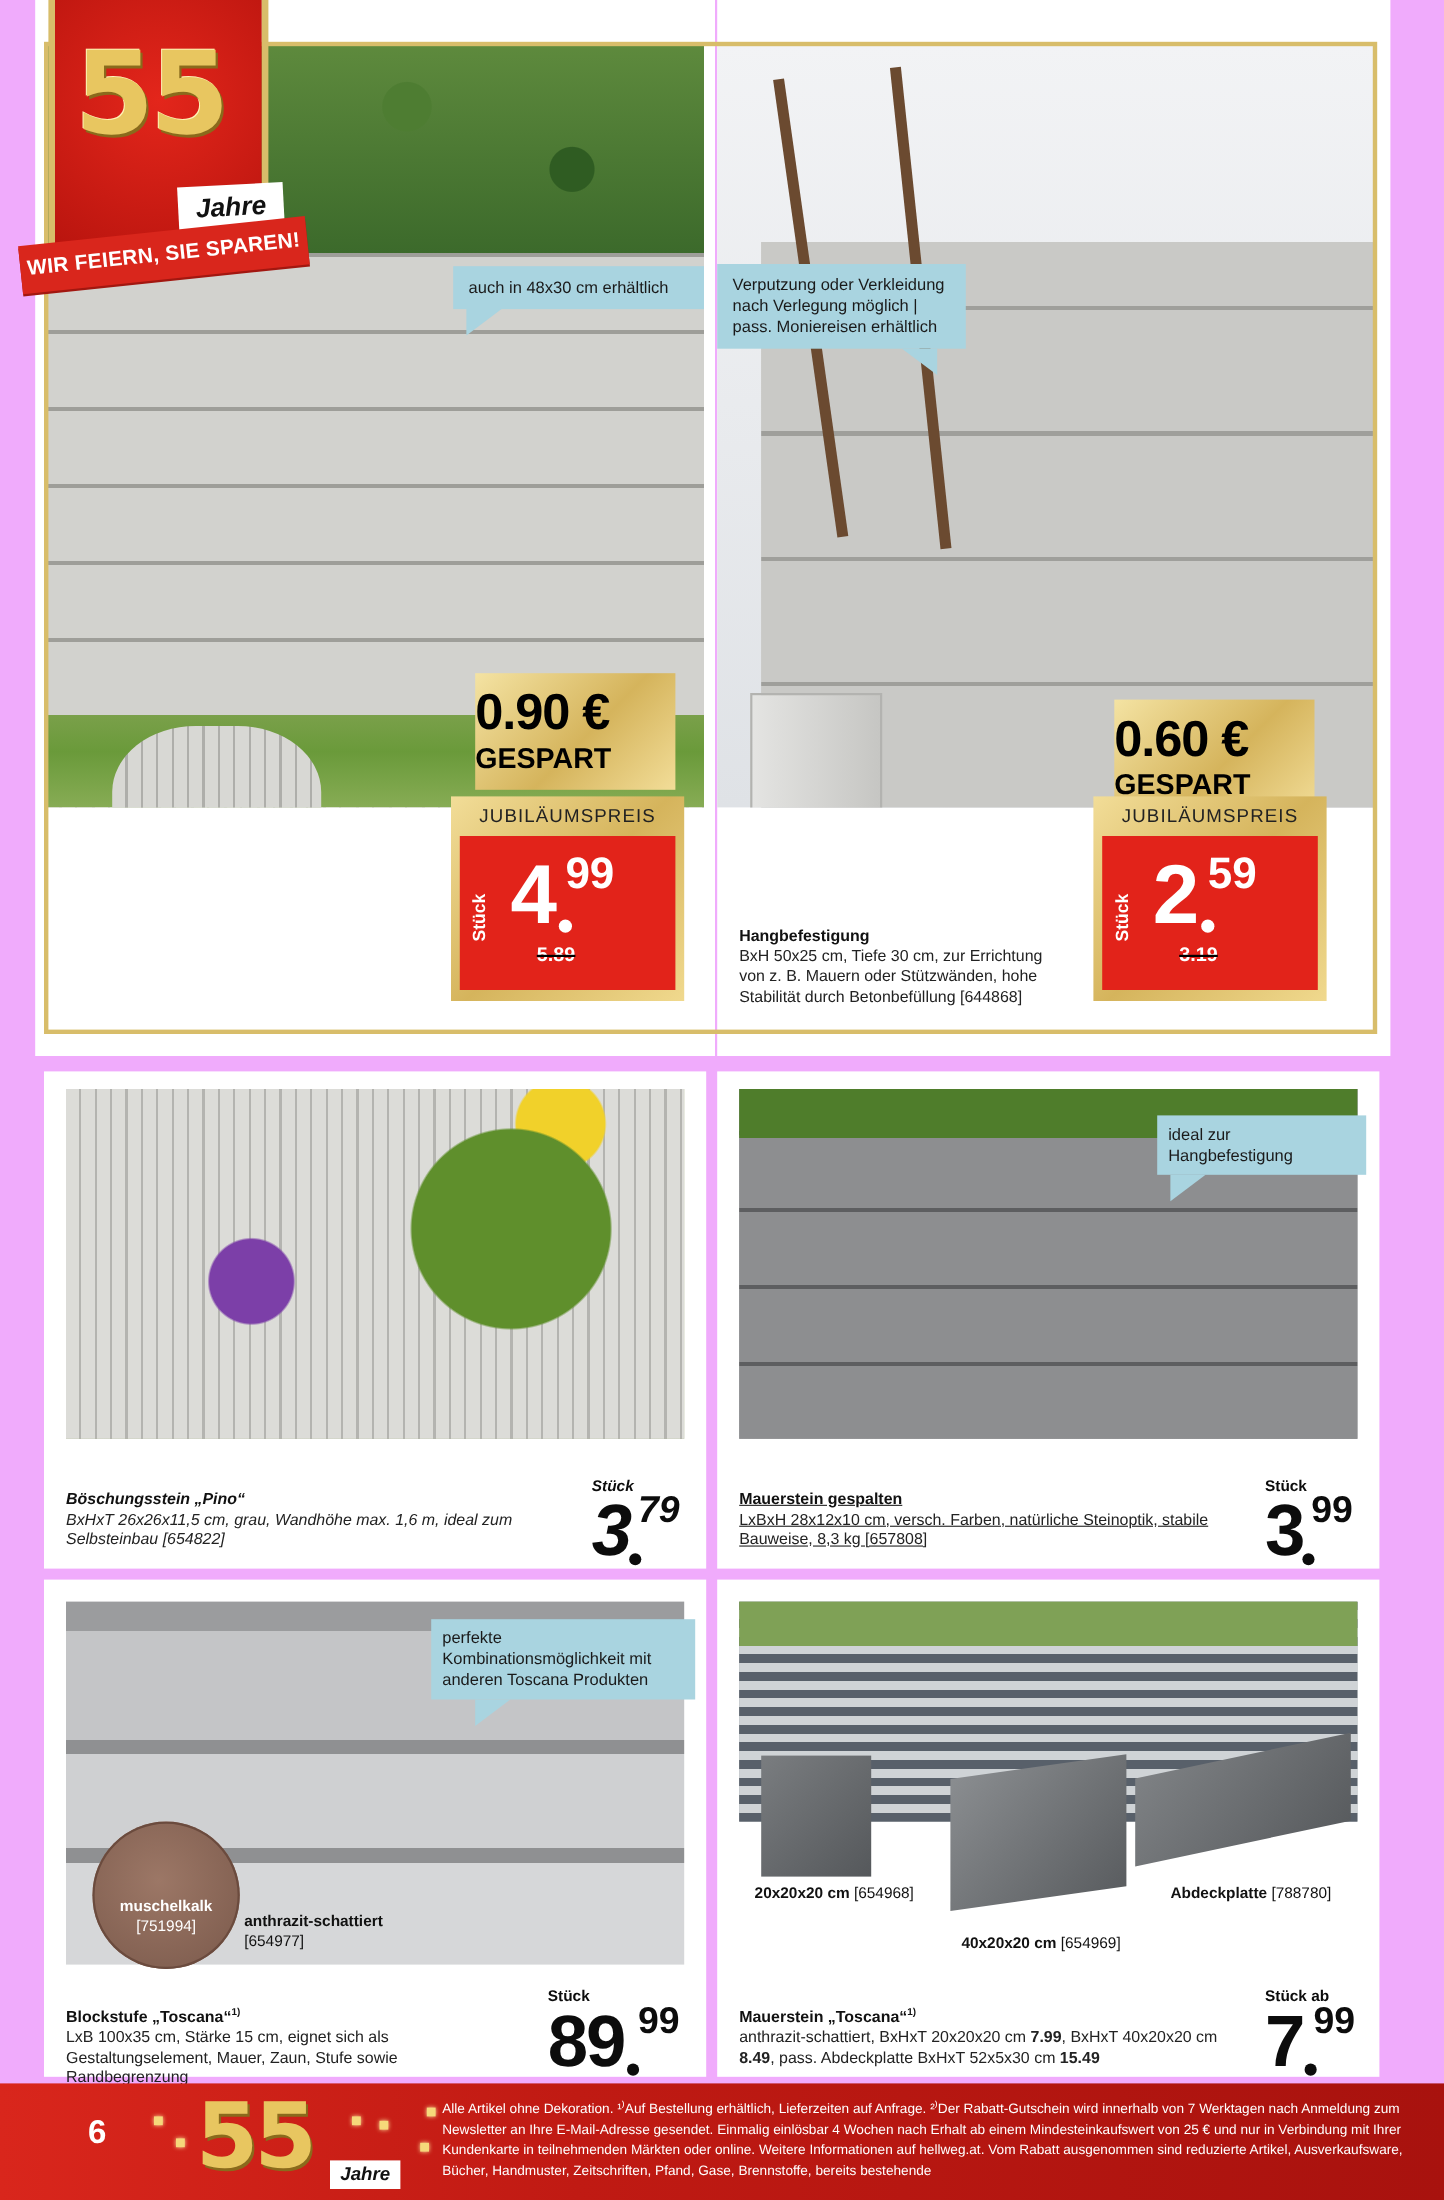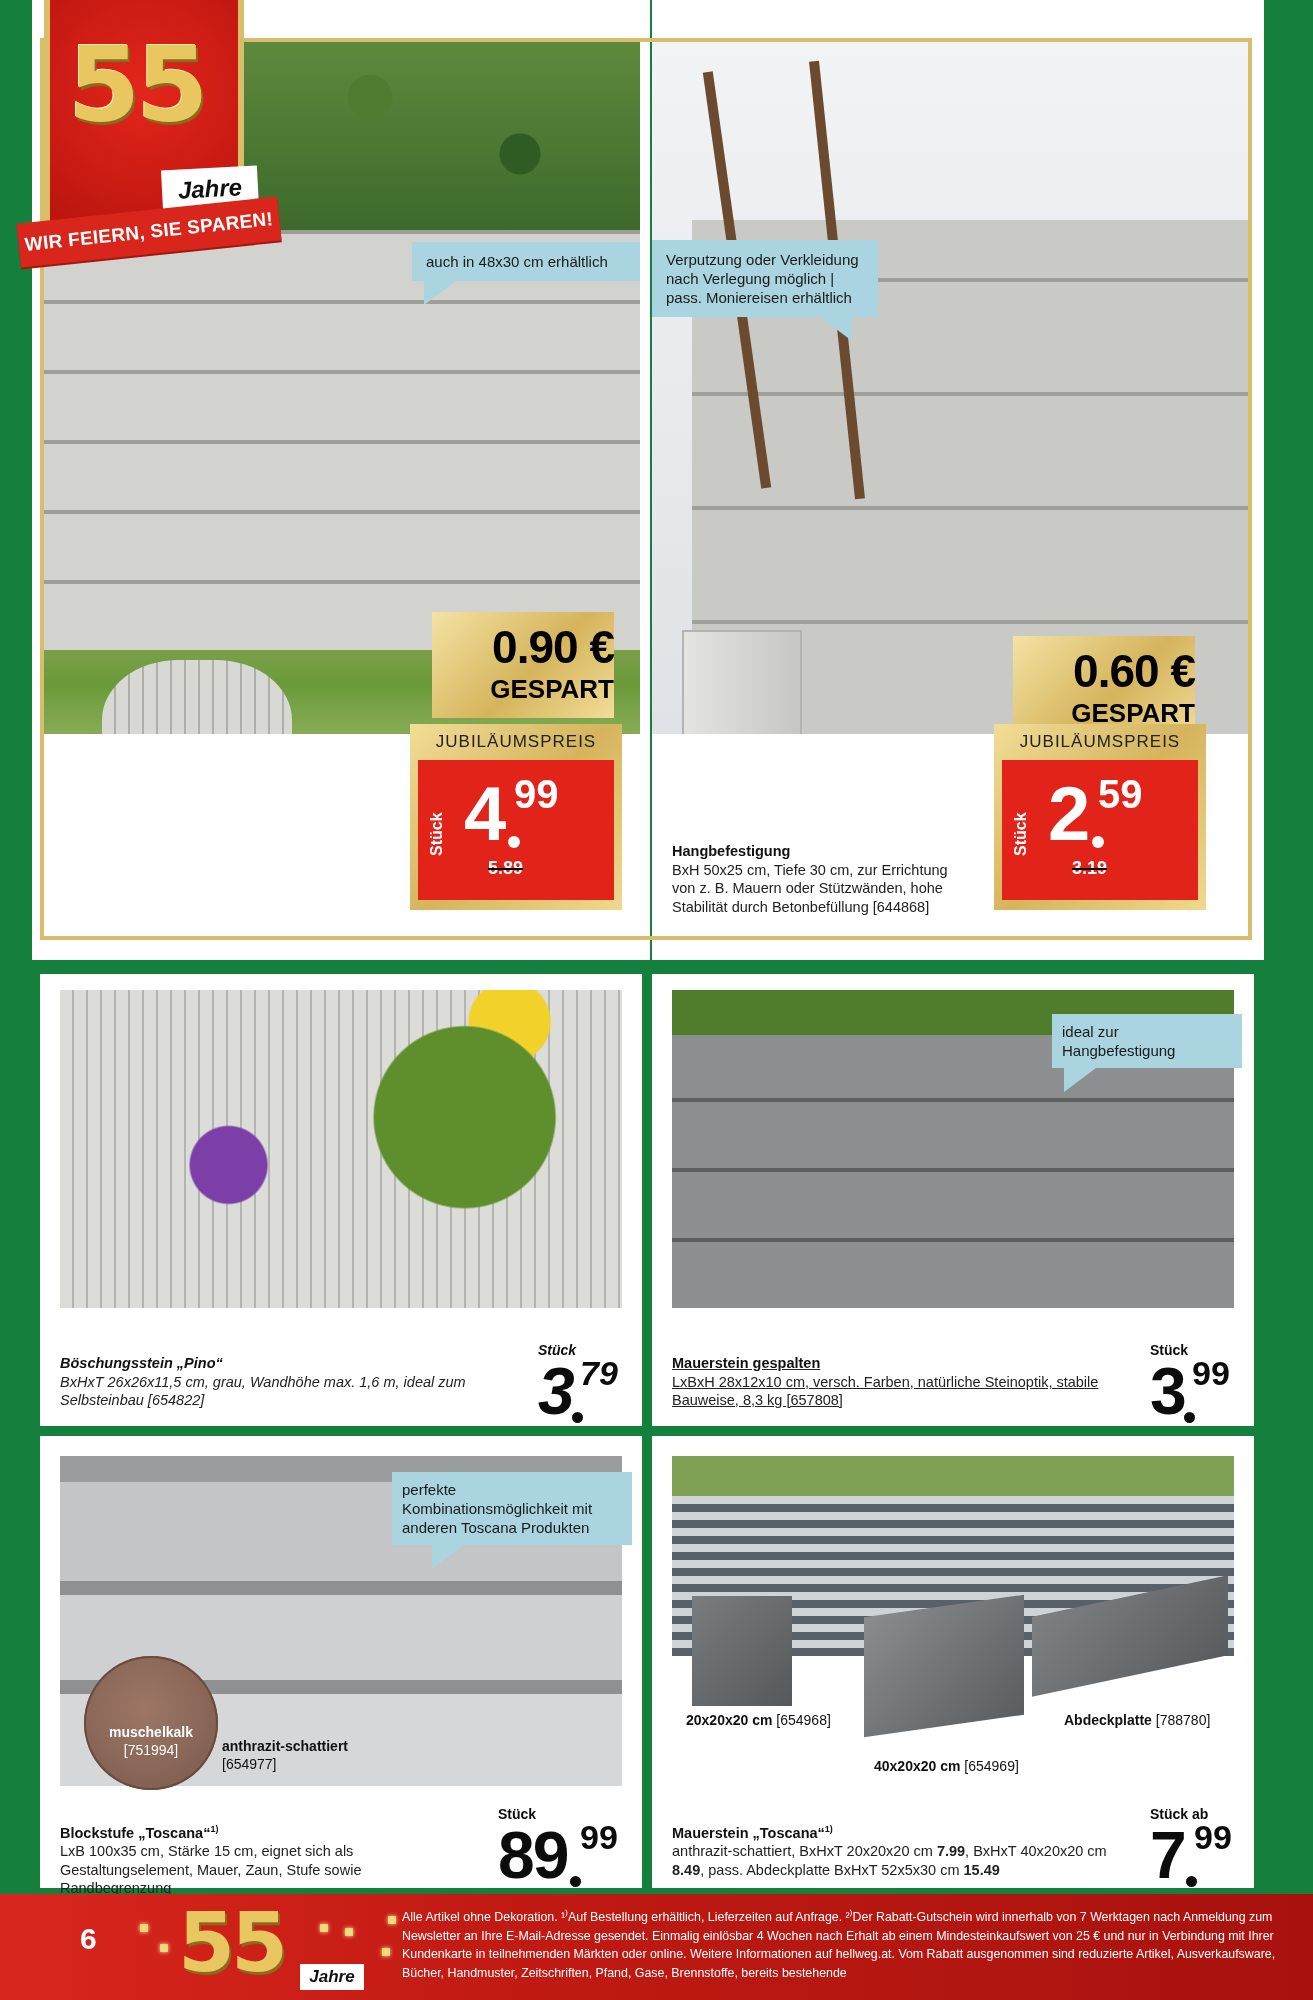--- a/index.html
+++ b/index.html
@@ -1,17 +1,17 @@
 <!DOCTYPE html>
 <html><head>
 <meta charset="utf-8">
 <style>
   * { box-sizing: border-box; margin: 0; padding: 0; }
   html, body { width: 1313px; height: 2000px; overflow: hidden; background: #e4e4e4; font-family: "Liberation Sans", sans-serif; color: #1a1a1a; }
-  .page { position: relative; width: 1313px; height: 2000px; background: #15803d; }
+  .page { position: relative; width: 1313px; height: 2000px; background: #f0abfc; }
 
   
   .feature-frame { position: absolute; left: 40px; top: 38px; width: 1212px; height: 902px; border: 4px solid #d8bd6a; background: #fff; }
   .feature-bg-card { position: absolute; top: 0; height: 960px; background: #fff; }
   .photo { position: absolute; overflow: hidden; }
   .photo-garden { background:
       linear-gradient(180deg, rgba(0,0,0,0) 70%, rgba(0,0,0,0) 100%),
       repeating-linear-gradient(90deg, #cfcfcb 0 14px, #b7b7b2 14px 16px, #d9d9d5 16px 28px, #a9a9a4 28px 30px);
   }
   .photo-overlay { position: absolute; left: 0; right: 0; }
@@ -29,21 +29,21 @@
   .badge-55 .num { position: absolute; left: 18px; top: 24px; font-size: 104px; font-weight: bold; color: #e8c660; text-shadow: 2px 3px 0 #8a6a1c, -1px -1px 0 #fff3b8; letter-spacing: -4px; font-family: "DejaVu Sans", sans-serif; }
   .badge-55 .jahre { position: absolute; left: 112px; top: 168px; width: 96px; height: 42px; background: #fff; font-style: italic; font-weight: bold; font-size: 24px; line-height: 42px; text-align: center; transform: rotate(-3deg); color: #111; }
   .slogan-banner { position: absolute; left: 18px; top: 210px; width: 262px; height: 44px; background: #d9261c; color: #fff; font-weight: bold; font-size: 19px; line-height: 44px; text-align: center; transform: rotate(-6deg); letter-spacing: 0.3px; box-shadow: 0 2px 0 #a21710; }
 
   .speech { position: absolute; background: #a9d4e0; color: #1a1a1a; font-size: 15px; line-height: 19px; padding: 10px 14px; }
   .speech::after { content: ""; position: absolute; bottom: -24px; width: 0; height: 0; border-top: 24px solid #a9d4e0; }
   .speech.tail-left::after { left: 12px; border-right: 32px solid transparent; }
   .speech.tail-right::after { right: 26px; border-left: 32px solid transparent; }
   .speech.tail-mid::after { left: 40px; border-right: 32px solid transparent; }
 
-  .saved-badge { position: absolute; width: 182px; height: 106px; background: linear-gradient(135deg, #f4e3a3, #d5b45c 55%, #f2dd98); text-align: right; color: #000; }
+  .saved-badge { position: absolute; width: 182px; height: 106px; background: linear-gradient(135deg, #f4e3a3, #d5b45c 55%, #f2dd98); text-align: left; color: #000; }
   .saved-badge .amt { font-size: 46px; font-weight: bold; line-height: 58px; padding-top: 6px; letter-spacing: -1px; }
   .saved-badge .lbl { font-size: 26px; font-weight: bold; line-height: 26px; }
 
   .jub-box { position: absolute; width: 212px; height: 186px; background: linear-gradient(135deg, #f2dd98, #d5b45c 50%, #f0d98e); }
   .jub-box .jub-title { position: absolute; top: 8px; left: 0; right: 0; text-align: center; font-size: 17px; font-weight: normal; letter-spacing: 1px; color: #222; }
   .jub-box .red { position: absolute; left: 8px; right: 8px; top: 36px; bottom: 10px; background: #e2231a; }
   .stueck-v { position: absolute; left: 10px; top: 42px; transform: rotate(-90deg); transform-origin: left top; color: #fff; font-size: 16px; font-weight: bold; width: 60px; }
   .stueck-v { top: 96px; }
   .big-int { position: absolute; left: 46px; top: 14px; color: #fff; font-size: 76px; font-weight: bold; line-height: 80px; }
   .big-dec { position: absolute; left: 96px; top: 12px; color: #fff; font-size: 40px; font-weight: bold; line-height: 44px; }

